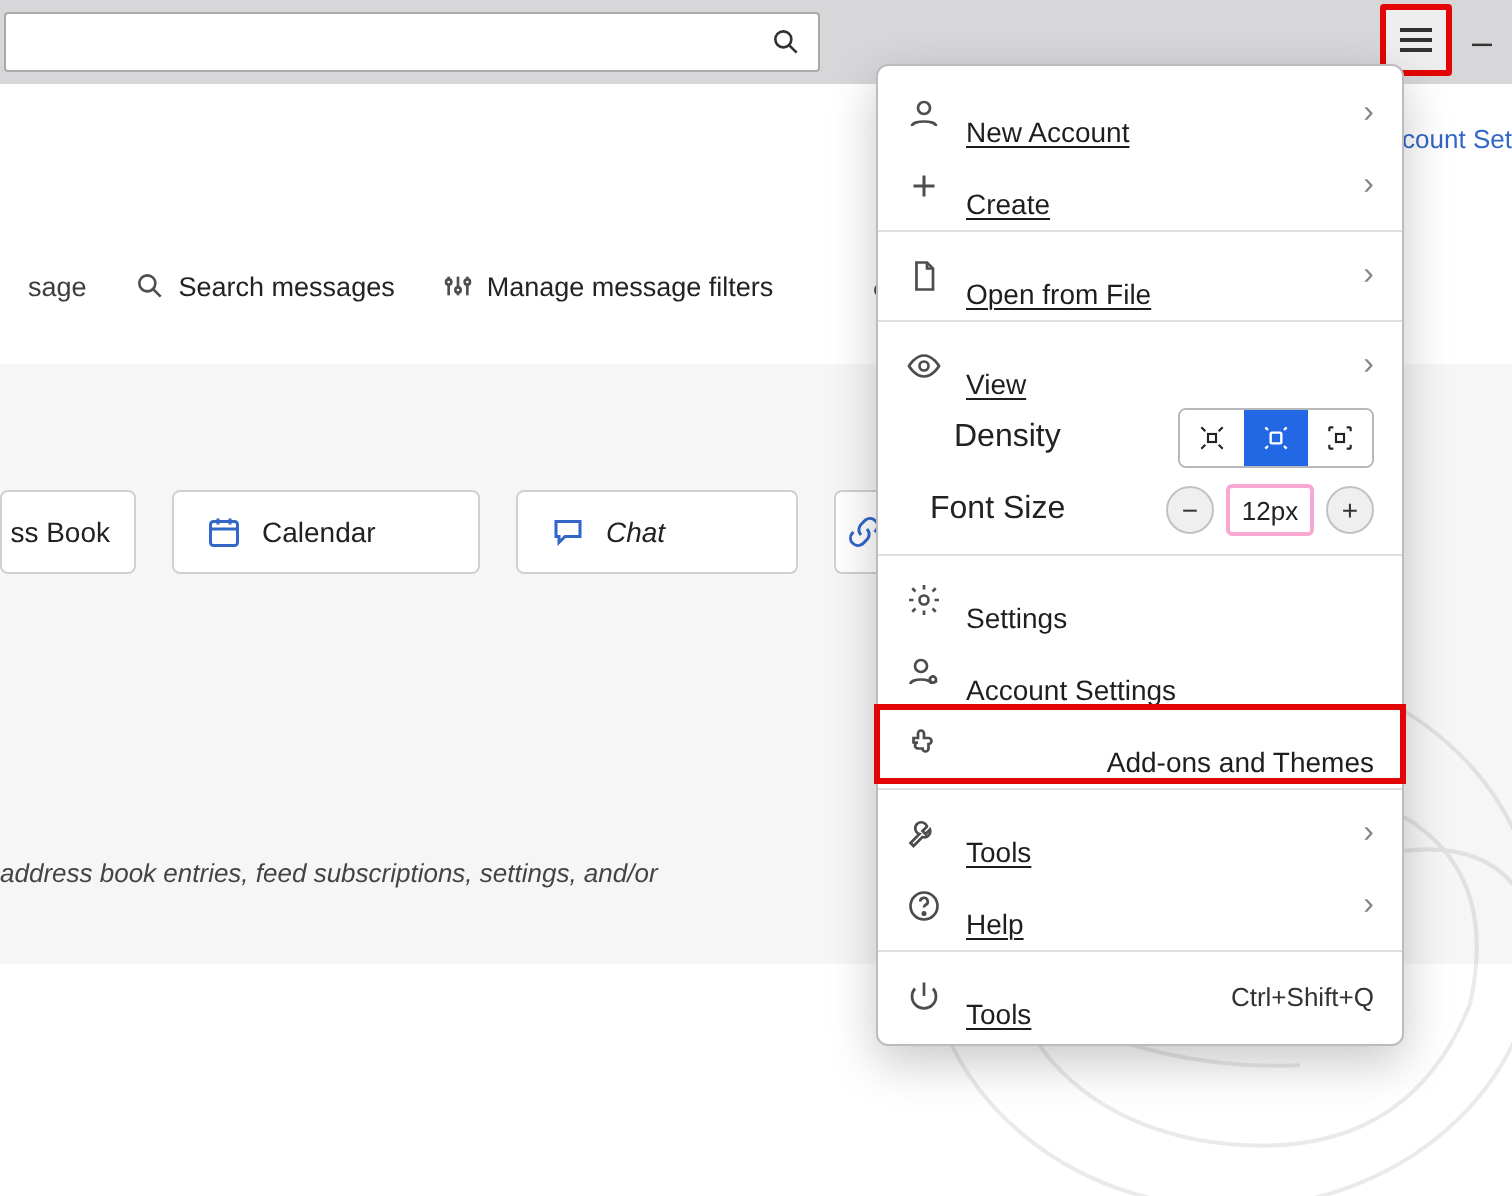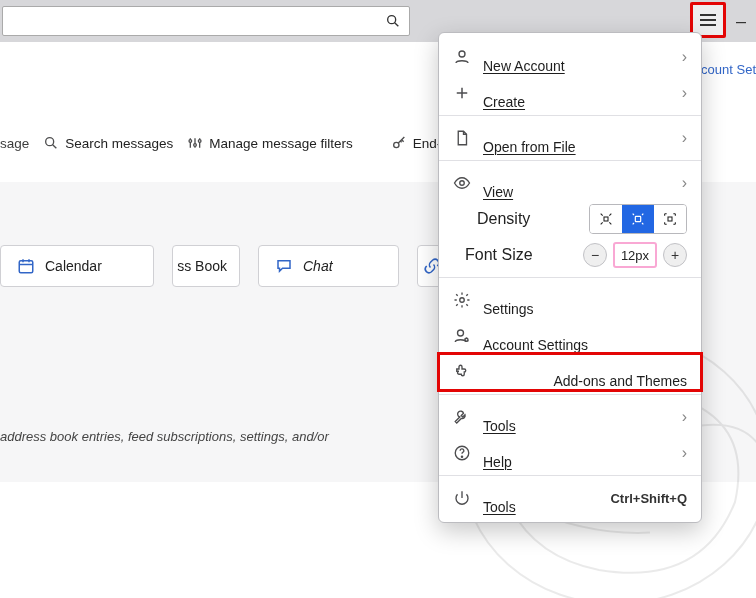--- a/index.html
+++ b/index.html
@@ -10,21 +10,21 @@
     .search-icon { width: 16px; height: 16px; color: #333; }
     .hamburger-wrap { position: absolute; right: 30px; top: 2px; width: 36px; height: 36px; border: 3px solid #e30505; display: flex; align-items: center; justify-content: center; background: #eeeeef; border-radius: 2px; }
     .hamburger-line { width: 16px; height: 2px; background: #333; position: relative; }
     .hamburger-line::before, .hamburger-line::after { content: ""; position: absolute; left: 0; width: 16px; height: 2px; background: #333; }
     .hamburger-line::before { top: -5px; }
     .hamburger-line::after { top: 5px; }
     .min-btn { position: absolute; right: 0; top: 0; width: 30px; height: 42px; display: flex; align-items: center; justify-content: center; color: #333; font-size: 18px; }
 
     .right-edge-btn { position: absolute; right: 0; top: 62px; font-size: 13px; color: #3266c7; }
 
-    .toolbar-row { position: absolute; top: 135px; left: 0; right: 0; display: flex; gap: 14px; align-items: center; font-size: 13.5px; padding-left: 0; }
+    .toolbar-row { position: absolute; top: 135px; left: 0; right: 0; display: flex; gap: 24px; align-items: center; font-size: 13.5px; padding-left: 14px; }
     .tool-item { display: flex; align-items: center; gap: 6px; color: #232323; }
     .tool-sage { color: #3d3d3d; }
     .tool-icon { width: 16px; height: 16px; color: #4e4e4f; flex-shrink:0; }
 
     .cards-row { position: absolute; top: 245px; left: 0; right: 0; display: flex; gap: 18px; padding-left: 0; }
     .card { border: 1px solid #d0d0d4; border-radius: 4px; background: #fff; height: 42px; display: flex; align-items: center; gap: 10px; padding: 0 16px; font-size: 14px; color: #222; }
     .card.first { width: 68px; padding-left: 0; justify-content:flex-end; padding-right:12px; }
     .card.cal { width: 154px; }
     .card.chat { width: 141px; font-style: italic; }
     .card.last { width: 30px; padding:0; justify-content:center; }
@@ -35,21 +35,21 @@
     .import-text { position: absolute; left: 0; top: 428px; font-size: 13px; color: #444; line-height: 1.35; width: 360px; font-style: italic; }
 
     
     .menu-panel { position: absolute; right: 54px; top: 32px; width: 264px; background: #fff; border: 1px solid #bcbcc0; border-radius: 6px; box-shadow: 0 8px 24px rgba(0,0,0,0.22); padding: 6px 0; }
     .menu-item { display: flex; align-items: center; height: 36px; padding: 0 14px; font-size: 14px; color: #1e1e1e; gap: 12px; cursor: pointer; position: relative; }
     .menu-item .mi-icon { width: 18px; height: 18px; color: #4d4d4f; flex-shrink: 0; display:flex; align-items:center; justify-content:center;}
     .menu-item .mi-label { text-decoration: underline; text-decoration-thickness:1px; text-underline-offset:2px;margin-top:18px; }
     .menu-item .mi-chevron { margin-left: auto; color: #888; font-size: 16px; }
     .menu-sep { height: 1px; background: #e0e0e4; margin: 4px 0; }
     .menu-item.highlight { outline: 3px solid #e30505; outline-offset: -1px; justify-content: space-between; }
-    .menu-item .shortcut { margin-left: auto; font-size: 13px; color: #333; font-weight: bold; }
+    .menu-item .shortcut { margin-left: auto; font-size: 13px; color: #333; }
 
     .density-row { display:flex; align-items:center; height:36px; padding:0 14px; gap:24px; }
     .density-toggle { margin-left:auto; display:flex; border:1px solid #b8b8bc; border-radius:4px; overflow:hidden; }
     .density-btn { width:32px; height:28px; display:flex; align-items:center; justify-content:center; background:#fff; }
     .density-btn.sel { background:#2267e3; color:#fff; }
     .density-btn svg { width:16px; height:16px; }
 
     .fontsize-row { display:flex; align-items:center; height:36px; padding:0 14px; gap:12px; }
     .fs-controls { margin-left:auto; display:flex; align-items:center; gap:6px; }
     .round-btn { width:24px; height:24px; border-radius:50%; border:1px solid #c2c2c6; background:#efefef; display:flex; align-items:center; justify-content:center; font-size:14px; color:#333; cursor:pointer; }
@@ -106,32 +106,32 @@
         <circle cx="8" cy="15" r="4"></circle>
         <path d="M11 12 L20 3 M16 7 L19 10 M14 9 L16 11"></path>
       </svg>
     <span>End-to</span>
   </div>
 </div>
 
 <div class="bg-content"></div>
 
 <div class="cards-row">
+  <div class="card first">
+      <span>ss Book</span>
+    </div>
   <div class="card cal">
     <svg class="card-icon" viewBox="0 0 24 24" fill="none" stroke="#3266c7" stroke-width="2">
         <rect x="3" y="5" width="18" height="16" rx="2"></rect>
         <line x1="3" y1="10" x2="21" y2="10"></line>
         <line x1="8" y1="3" x2="8" y2="7"></line>
         <line x1="16" y1="3" x2="16" y2="7"></line>
       </svg>
     <span>Calendar</span>
   </div>
-  <div class="card first">
-      <span>ss Book</span>
-    </div>
   <div class="card chat">
     <svg class="card-icon" viewBox="0 0 24 24" fill="none" stroke="#3266c7" stroke-width="2">
         <path d="M4 5h16v10H10l-4 4v-4H4z"></path>
       </svg>
     <span>Chat</span>
   </div>
   <div class="card last">
     <svg class="card-icon" viewBox="0 0 24 24" fill="none" stroke="#3266c7" stroke-width="2">
         <path d="M10 14a5 5 0 0 1 0-7l3-3a5 5 0 0 1 7 7l-1 1"></path>
         <path d="M14 10a5 5 0 0 1 0 7l-3 3a5 5 0 0 1-7-7l1-1"></path>

